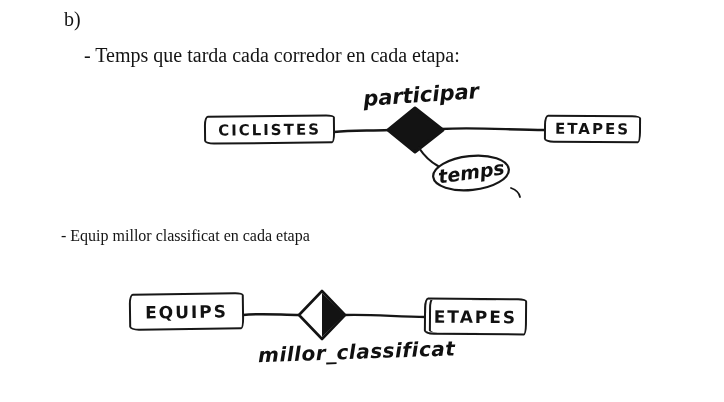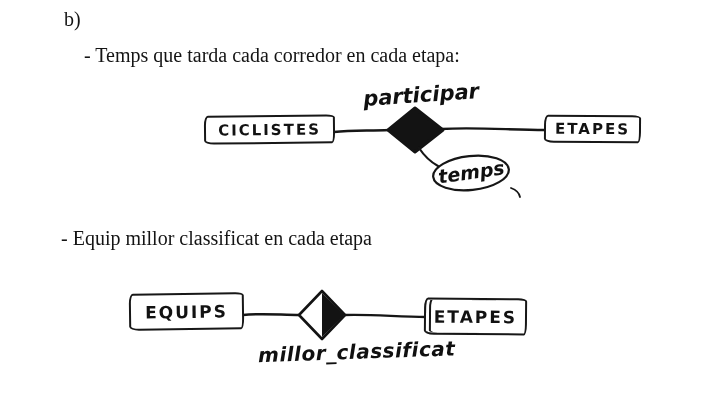--- a/index.html
+++ b/index.html
@@ -15,21 +15,21 @@
   }
   .svg-layer {
     position: absolute;
     left: 0; top: 0;
     width: 724px; height: 402px;
     pointer-events: none;
   }
   .text { position: absolute; color: #141414; white-space: nowrap; }
   .section-label { left: 64px; top: 8px; font-size: 20px; }
   .caption-1 { left: 61px; top: 44px; font-size: 20px; margin-left: 23px; }
-  .caption-2 { left: 61px; top: 227px; font-size: 20px; }
+  .caption-2 { left: 61px; top: 227px; font-size: 16px; }
 
   .entity {
     position: absolute;
     display: flex;
     align-items: center;
     justify-content: center;
     background: #ffffff;
     border: 2.4px solid #171717;
     border-radius: 4px 9px 3px 10px / 10px 3px 11px 4px;
     font-family: "DejaVu Sans", sans-serif;

